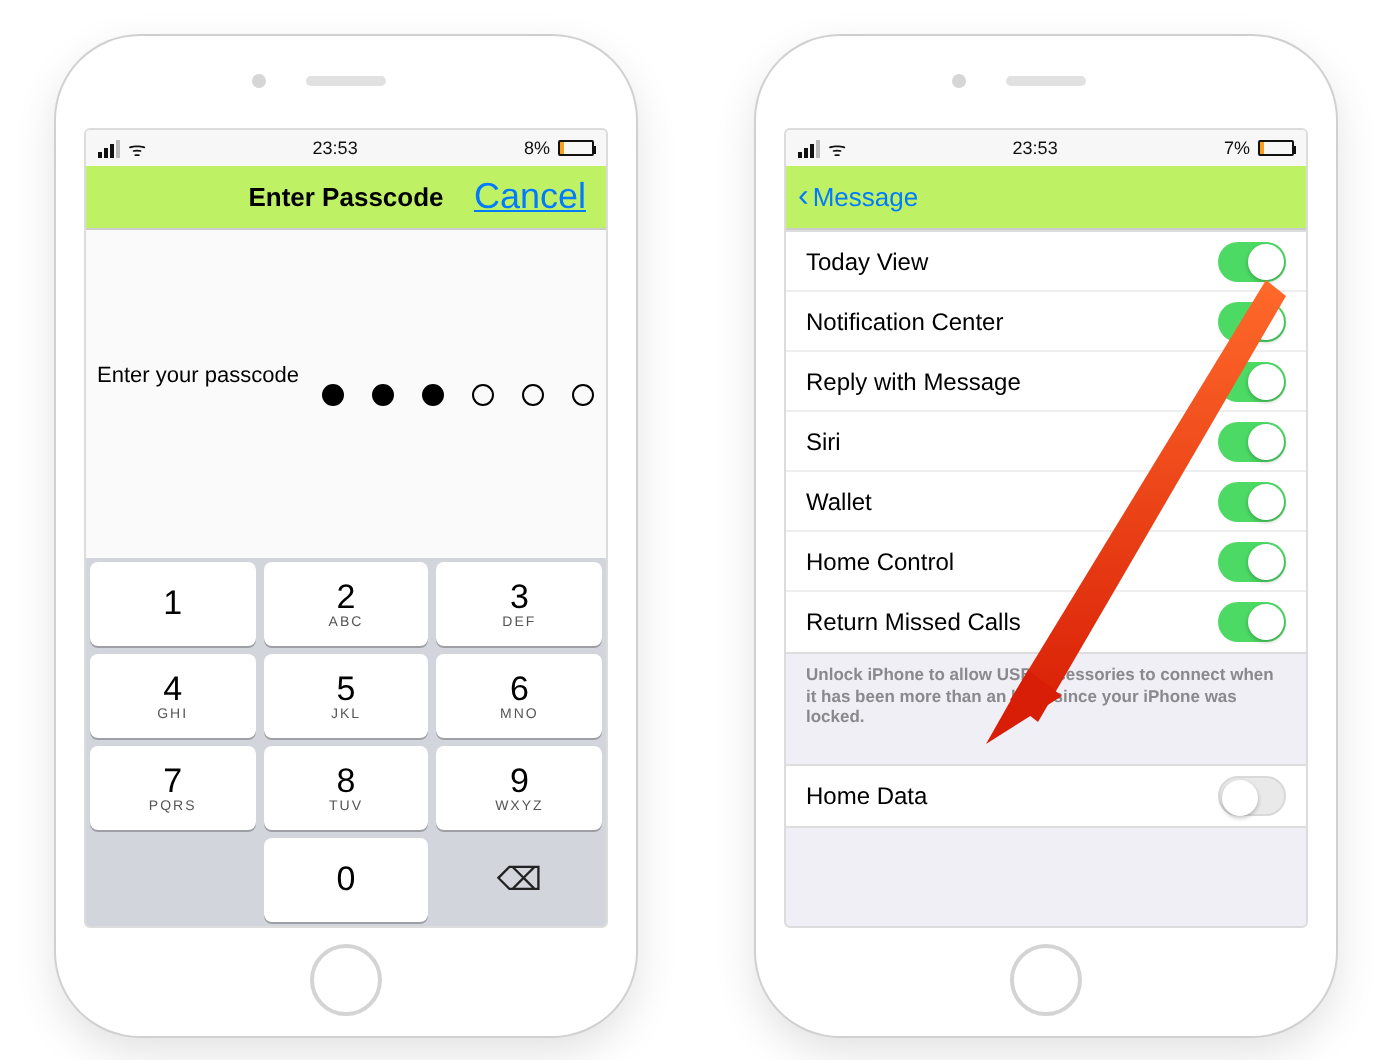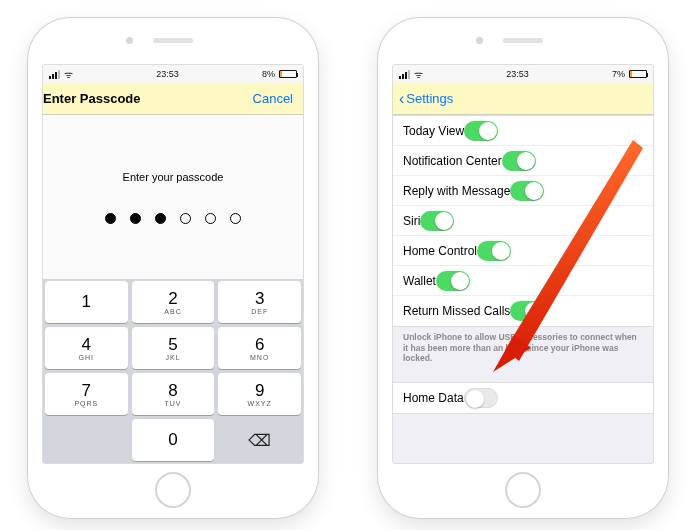--- a/index.html
+++ b/index.html
@@ -20,27 +20,27 @@
   }
   .status-bar { height: 18px; background: #f7f7f8; display: flex; align-items: center; justify-content: space-between; padding: 0 6px; font-size: 9px; color: #111; }
   .status-left, .status-right { display: flex; align-items: center; gap: 4px; }
   .sig { display: flex; align-items: flex-end; gap: 1px; }
   .sig i { width: 2px; background: #111; display: block; }
   .sig i:nth-child(1){height:3px}.sig i:nth-child(2){height:5px}.sig i:nth-child(3){height:7px}.sig i:nth-child(4){height:9px;background:#bbb}
   .wifi { font-size: 10px; }
   .batt { width: 18px; height: 8px; border: 1px solid #111; border-radius: 1px; position: relative; }
   .batt::after{content:"";position:absolute;right:-2px;top:2px;width:1px;height:4px;background:#111}
   .batt i{position:absolute;left:0;top:0;bottom:0;width:10%;}
-  .nav-bar { height: 32px; background: #fef9c3; border-bottom: 1px solid #ccc; display: flex; align-items: center; position: relative; }
+  .nav-bar { height: 32px; background: #bef264; border-bottom: 1px solid #ccc; display: flex; align-items: center; justify-content: center; position: relative; }
   .nav-title { font-weight: 600; font-size: 13px; color: #000; }
-  .nav-right { position: absolute; right: 10px; color: #007aff; font-size: 13px; }
+  .nav-right { position: absolute; right: 10px; color: #007aff; font-size: 18px; text-decoration: underline; }
   .nav-left { position: absolute; left: 6px; color: #007aff; font-size: 13px; display: flex; align-items: center; gap: 2px; }
   .chev { font-size: 16px; line-height: 1; }
   
-  .pass-body { flex: 1; display: flex; flex-direction: column; align-items: center; justify-content: center; background: #fafafa; gap: 12px; }
+  .pass-body { flex: 1; display: flex; flex-direction: row; align-items: center; justify-content: center; background: #fafafa; gap: 12px; }
   .prompt { font-size: 11px; color: #000; margin-bottom: 18px; }
   .dots { display: flex; gap: 14px; }
   .dot { width: 11px; height: 11px; border-radius: 50%; border: 1px solid #000; }
   .dot.fill { background: #000; }
   
   .keypad { background: #d2d5db; }
   .krow { display: flex; }
   .key {
     flex: 1; height: 42px; background: #fff; margin: 2px; border-radius: 4px;
     display: flex; flex-direction: column; align-items: center; justify-content: center;
@@ -48,21 +48,21 @@
   }
   .key .n { font-size: 17px; font-weight: 400; line-height: 1; }
   .key .l { font-size: 7px; letter-spacing: 1px; color: #555; margin-top: 1px; }
   .key.blank { background: transparent; box-shadow: none; }
   .key.del { background: transparent; box-shadow: none; font-size: 16px; color:#222;}
   
   .settings-body { flex: 1; overflow: hidden; font-size: 12px; }
   .row-group { background: #fff; border-top: 1px solid #ddd; border-bottom: 1px solid #ddd; }
   .row {
     height: 30px; padding: 0 10px; display: flex; align-items: center;
-    border-bottom: 1px solid #eee; position: relative;
+    justify-content: space-between; border-bottom: 1px solid #eee; position: relative;
   }
   .row:last-child { border-bottom: none; }
   .toggle { width: 34px; height: 20px; border-radius: 10px; position: relative; }
   .toggle.on { background: #4cd964; }
   .toggle.off { background: #e9e9ea; border: 1px solid #d9d9d9; }
   .toggle::after { content:""; position:absolute; width:18px; height:18px; border-radius:50%; background:#fff; top:1px; box-shadow:0 1px 2px rgba(0,0,0,.25);}
   .toggle.on::after { right:1px; }
   .toggle.off::after { left:1px; }
   .footer-note { font-size: 8.5px; color: #8a8a8e; padding: 5px 10px 8px; line-height: 1.25; font-weight: bold; }
   .gap { height: 10px; }
@@ -185,21 +185,21 @@
         <div class="status-right">
           <span>7%</span>
           <span class="batt">
               <i id="bf2" style="background: rgb(248, 160, 29);"></i>
             </span>
         </div>
       </div>
       <div class="nav-bar">
         <span class="nav-left">
           <span class="chev">‹</span>
-          <span>Settings</span>
+          <span>Message</span>
         </span>
       </div>
       <div class="settings-body">
         <div class="row-group" id="group-main">
             <div class="row">
               <span>Today View</span>
               <span class="toggle on"></span>
             </div>
             <div class="row">
               <span>Notification Center</span>
@@ -207,25 +207,25 @@
             </div>
             <div class="row">
               <span>Reply with Message</span>
               <span class="toggle on"></span>
             </div>
             <div class="row">
               <span>Siri</span>
               <span class="toggle on"></span>
             </div>
             <div class="row">
+              <span>Wallet</span>
+              <span class="toggle on"></span>
+            </div>
+            <div class="row">
               <span>Home Control</span>
-              <span class="toggle on"></span>
-            </div>
-            <div class="row">
-              <span>Wallet</span>
               <span class="toggle on"></span>
             </div>
             <div class="row">
               <span>Return Missed Calls</span>
               <span class="toggle on"></span>
             </div>
           </div>
         <div class="footer-note">Unlock iPhone to allow USB accessories to connect when it has been more than an hour since your iPhone was locked.</div>
         <div class="gap"></div>
         <div class="row-group">

